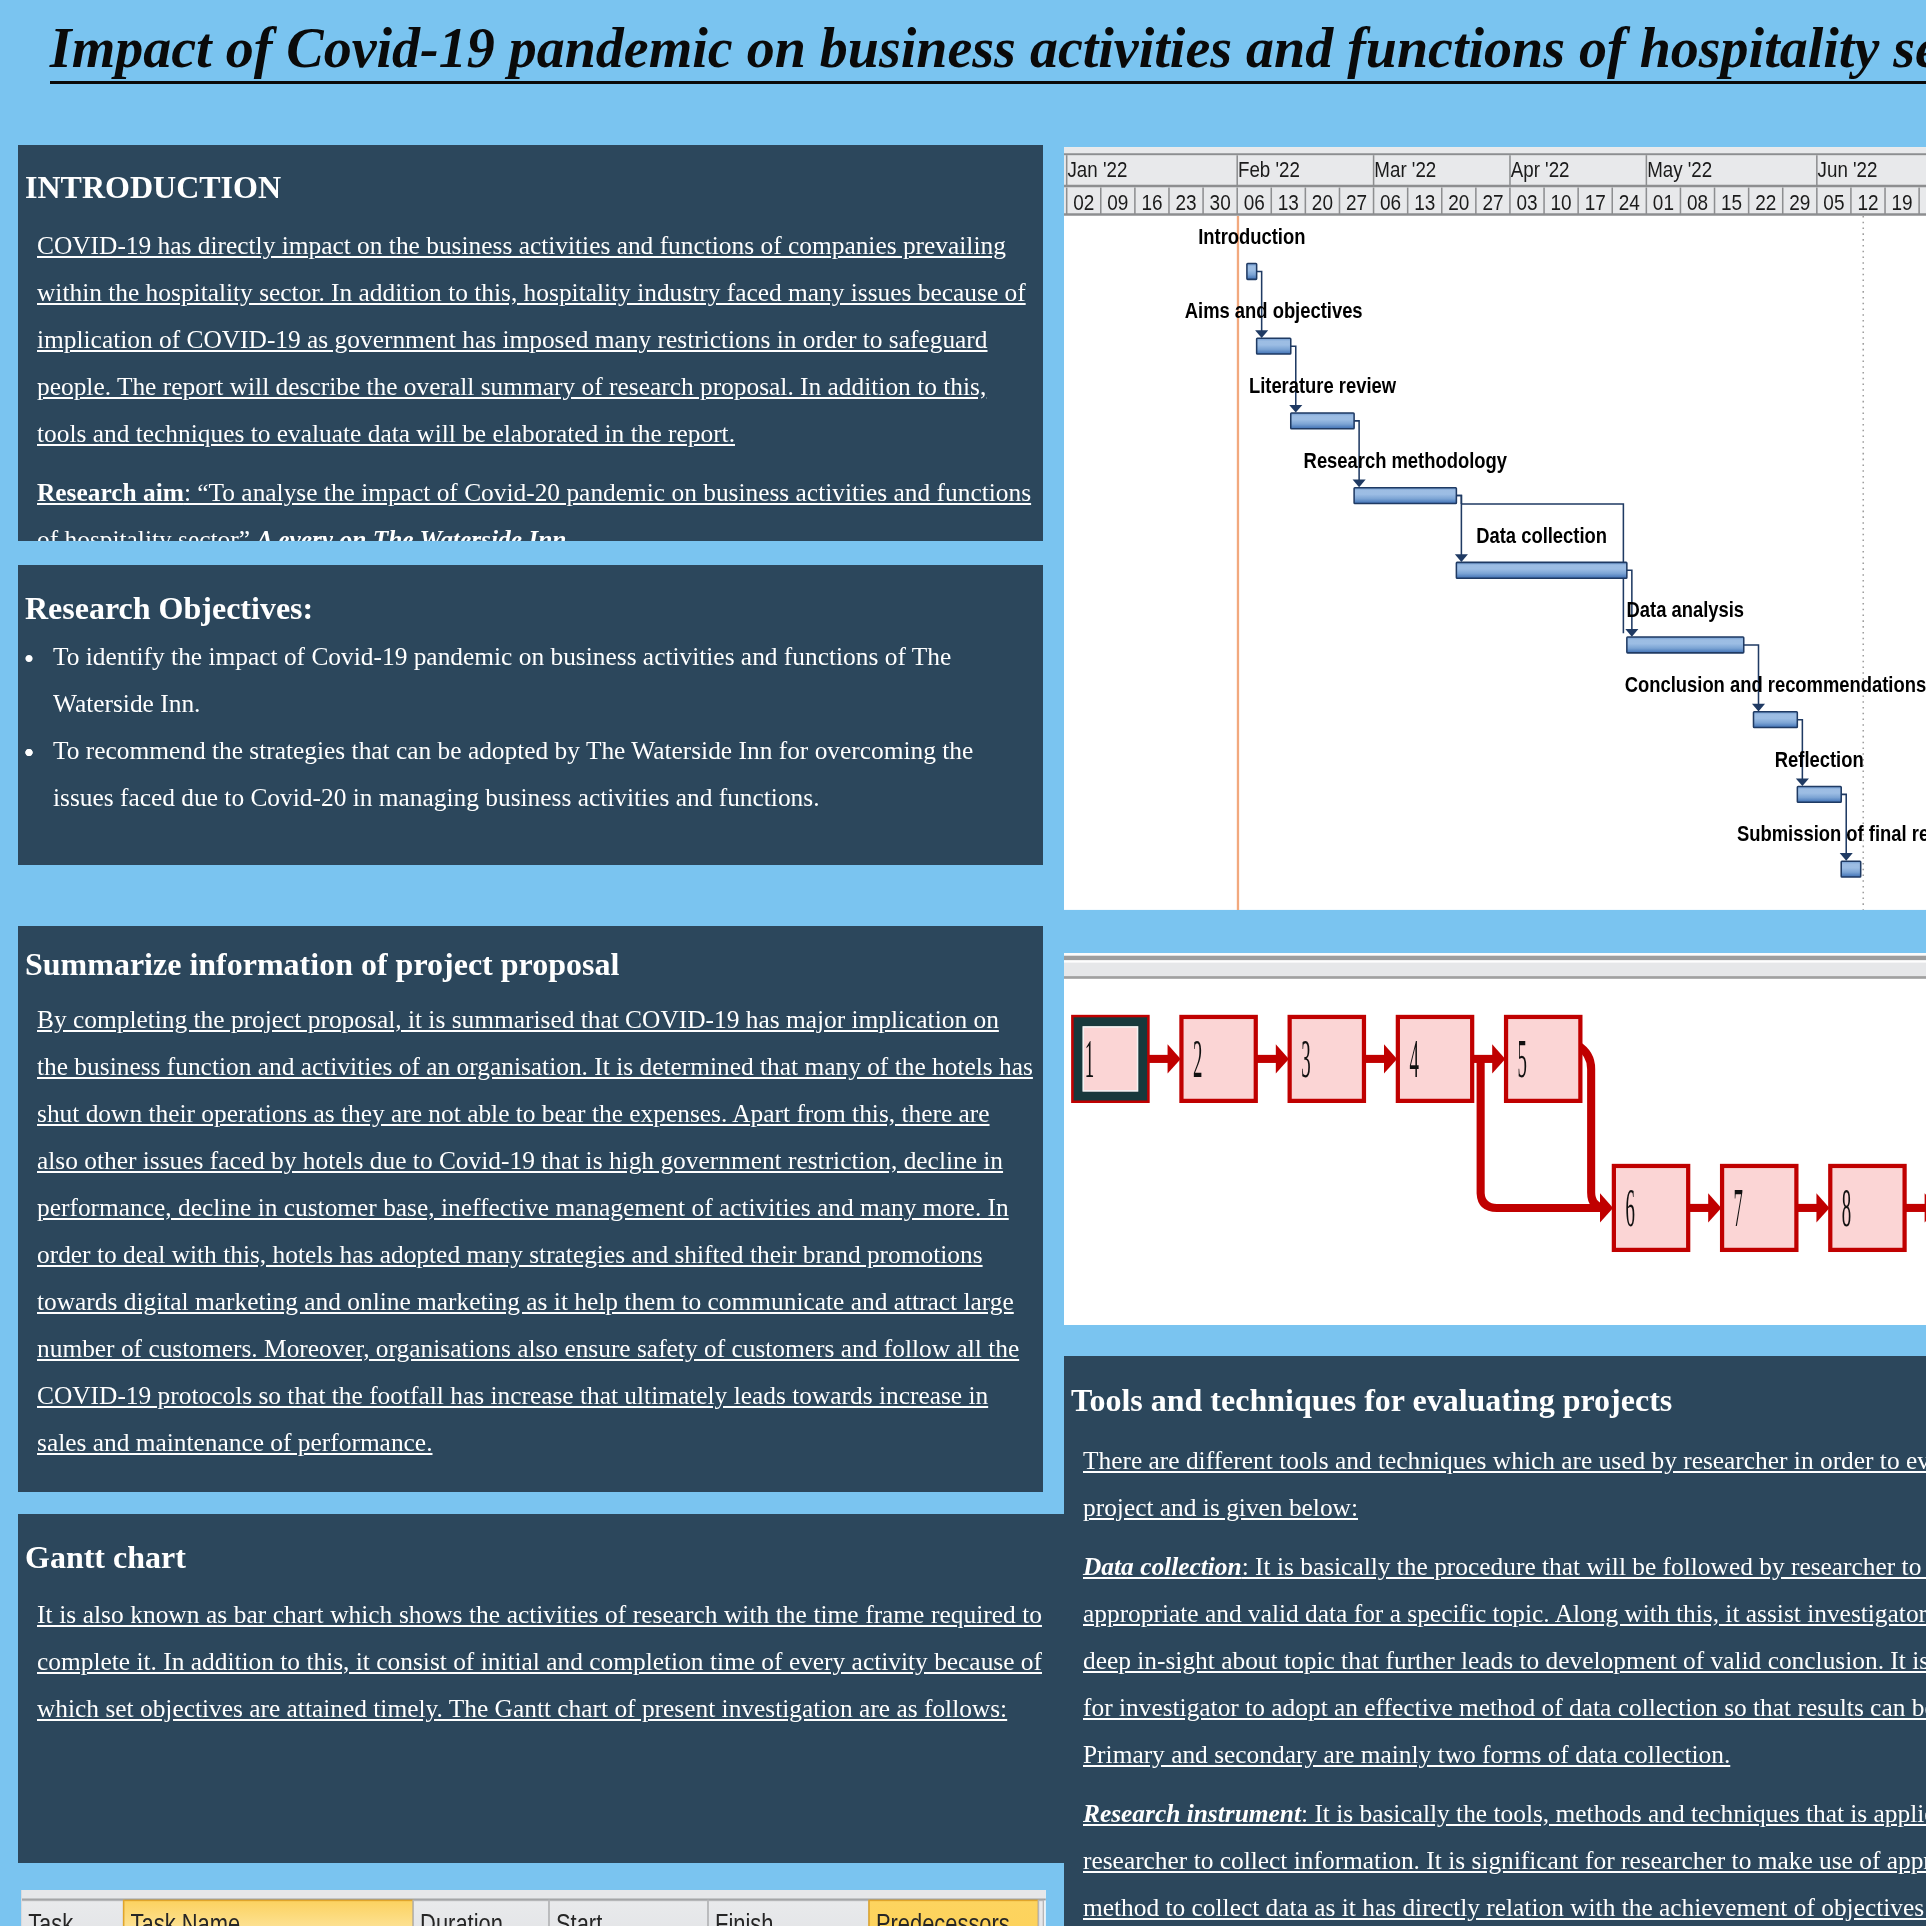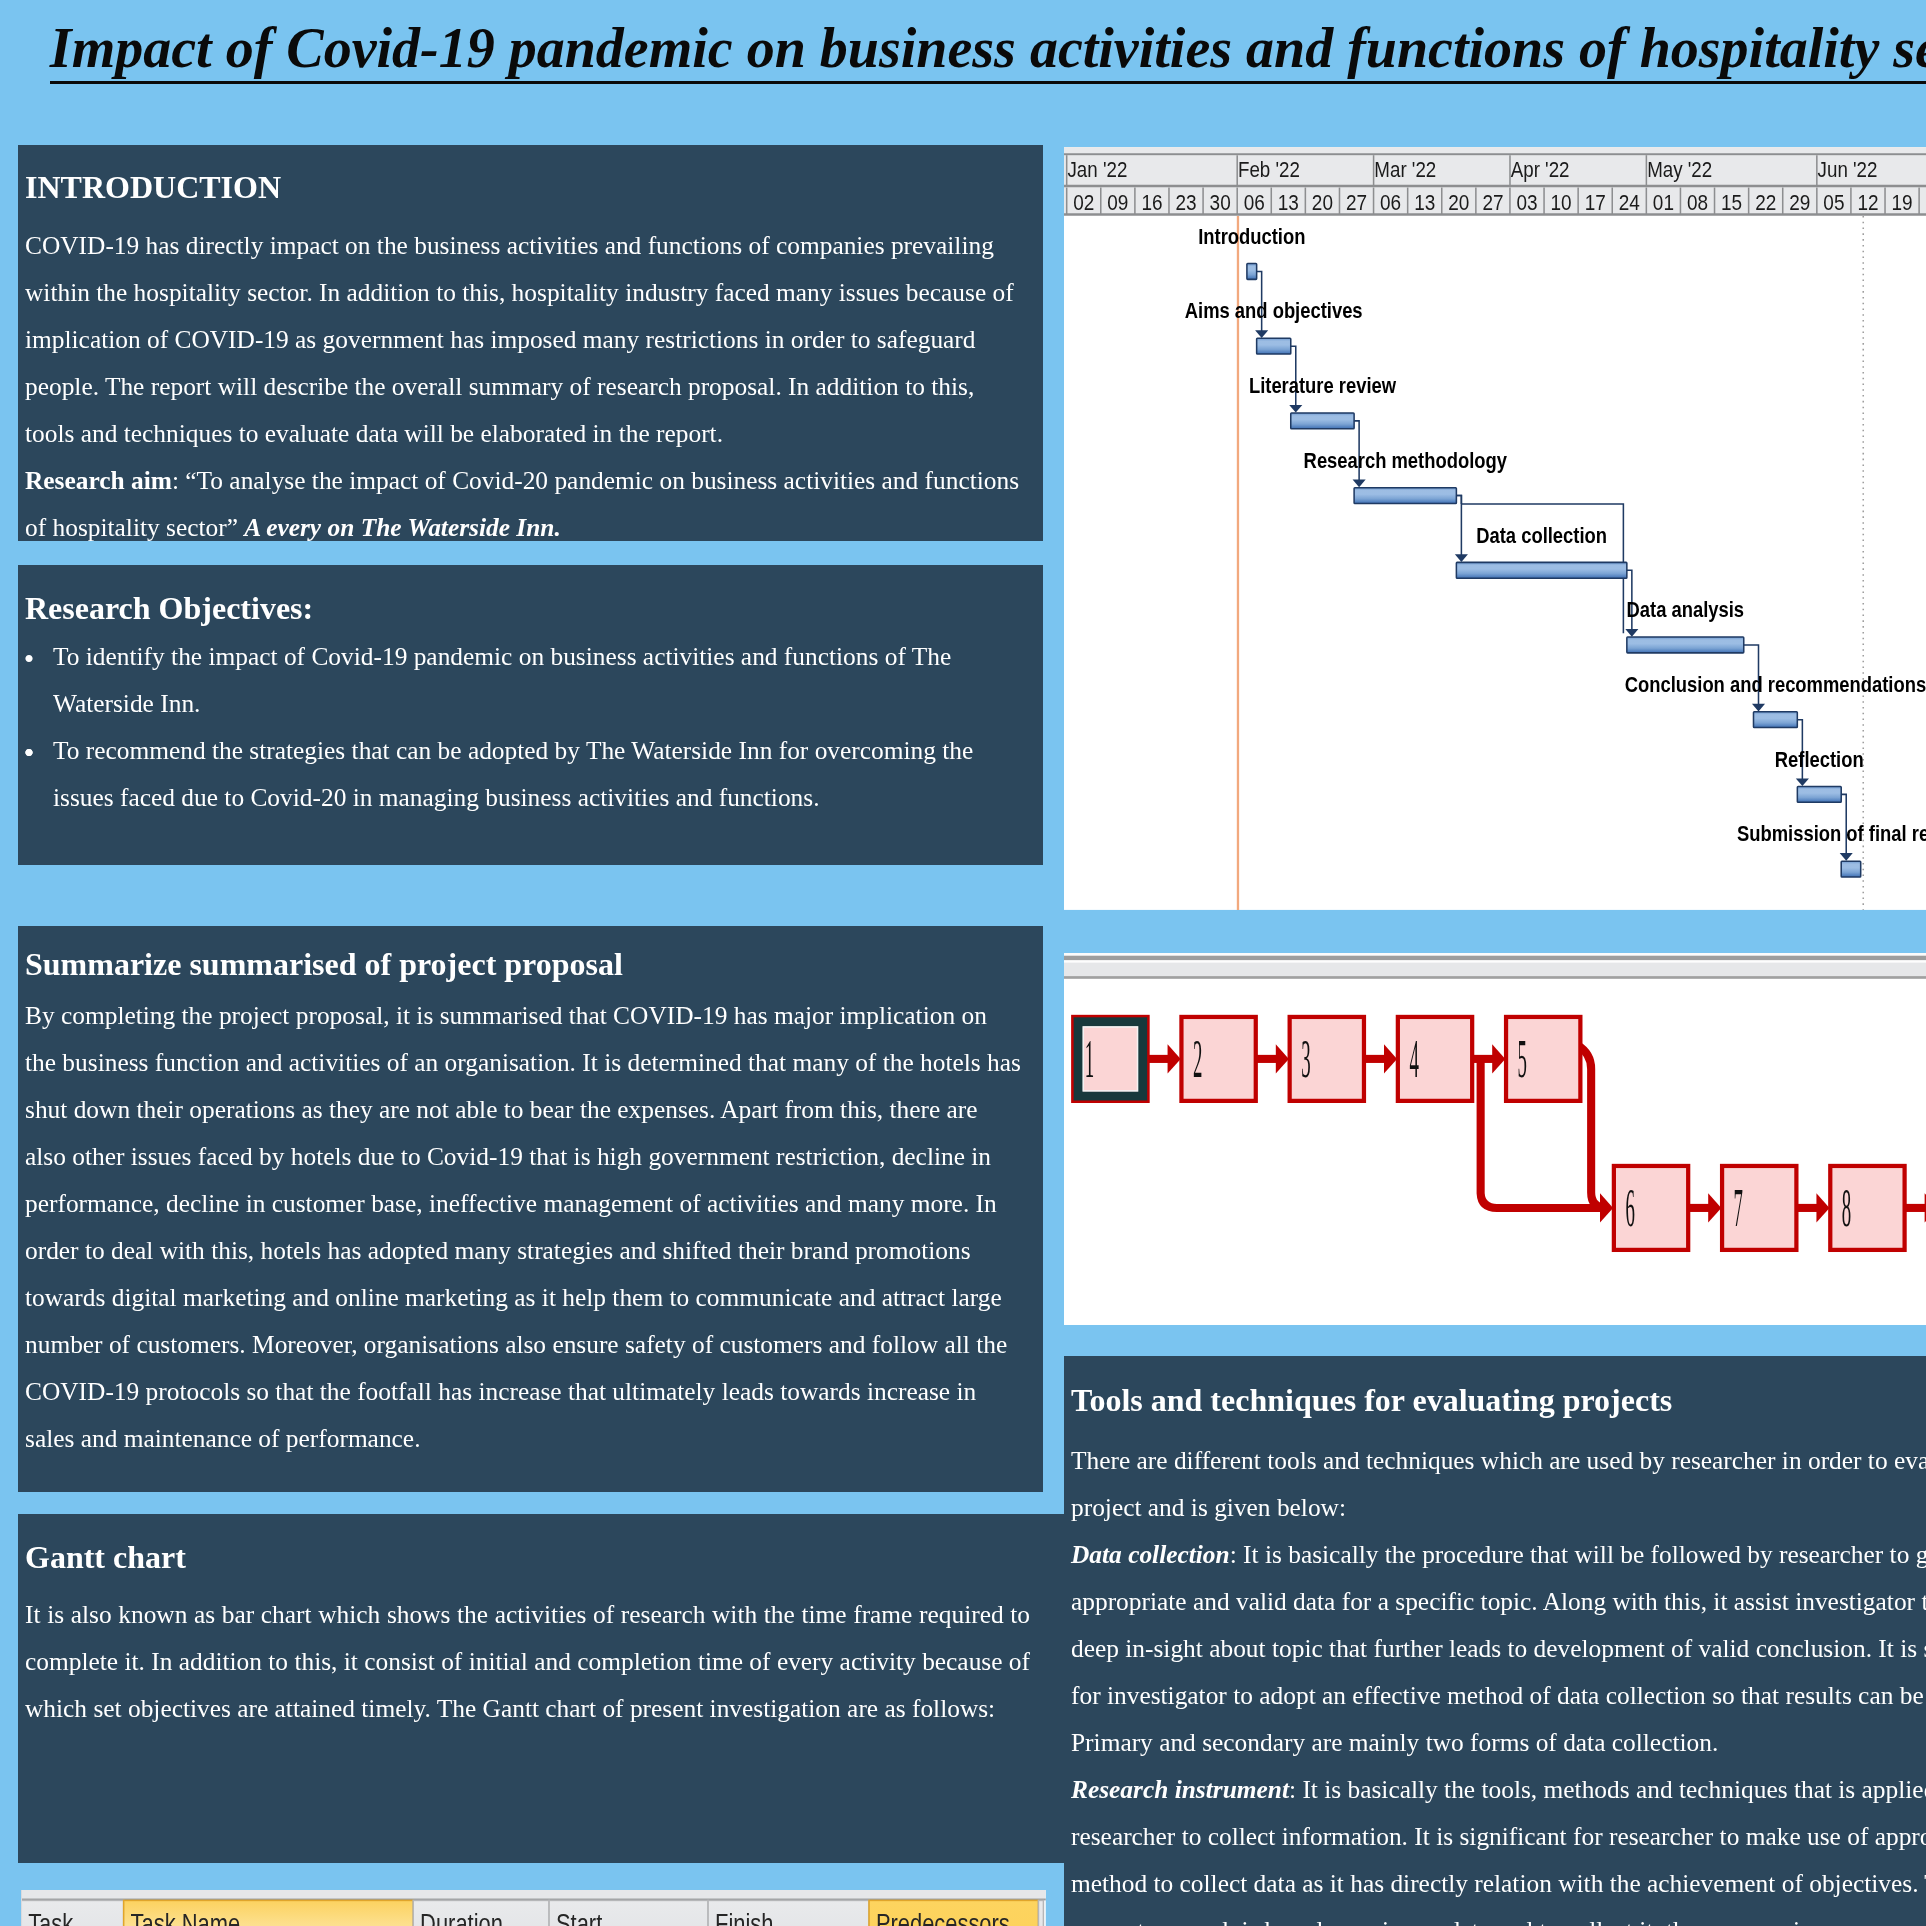--- a/index.html
+++ b/index.html
@@ -3,21 +3,21 @@
 <meta charset="utf-8">
 <style>
 
   html,body{margin:0;padding:0;}
   body{width:2080px;height:2774px;background:#7ac4f0;font-family:"Liberation Serif",serif;overflow:hidden;position:relative;}
   .poster{position:absolute;left:0;top:0;width:2080px;height:2774px;}
   .title{position:absolute;left:0;top:12.7px;width:2080px;text-align:center;font:italic bold 56px/1.25 "Liberation Serif",serif;color:#0a0a0a;}
   .title span{border-bottom:3.1px solid #0a0a0a;padding-bottom:2.7px;}
   .card{position:absolute;background:#2c475c;color:#ffffff;box-sizing:border-box;padding:23px 0 0 7px;overflow:hidden;}
   .card h2{margin:0 0 15.4px 0;font:bold 32px/39px "Liberation Serif",serif;}
-  .card p{margin:0;font:25.4px/47px "Liberation Serif",serif;width:998px;}
+  .card p{margin:12px;font:25.4px/47px "Liberation Serif",serif;width:998px;text-decoration:underline;}
   .card p.w2610{width:1005px;text-align:justify;}
   .card.right p{width:964px;}
   .bul{margin:0;padding:0;list-style:none;}
   .bul li{position:relative;padding-left:28px;font:25.4px/47px "Liberation Serif",serif;width:998px;box-sizing:border-box;}
   .bdot{position:absolute;left:-1.2px;top:1.9px;font-size:30px;line-height:47px;}
   .b{font-weight:bold}.bi{font-weight:bold;font-style:italic}
   .panel{position:absolute;box-sizing:border-box;overflow:hidden;}
   svg{display:block}
 
 </style>
@@ -33,21 +33,21 @@
 </div>
 <div class="card" style="left:18px;top:565px;width:1025px;height:300px;padding-top:24px;">
  <h2 style="margin-bottom:5px">Research Objectives:</h2>
  <ul class="bul">
   <li><span class="bdot">•</span><span>To identify the impact of Covid-19 pandemic on business activities and functions of The Waterside Inn.</span></li>
   <li><span class="bdot">•</span></li>
   <li><span class="bdot">•</span><span>To recommend the strategies that can be adopted by The Waterside Inn for overcoming the issues faced due to Covid-20 in managing business activities and functions.</span></li>
  </ul>
 </div>
 <div class="card" style="left:18px;top:926px;width:1025px;height:566px;padding-top:19px;">
- <h2 style="margin-bottom:7.7px">Summarize summarised of project proposal</h2>
+ <h2 style="margin-bottom:7.7px">Summarize information of project proposal</h2>
  <p>By completing the project proposal, it is summarised that COVID-19 has major implication on the business function and activities of an organisation. It is determined that many of the hotels has shut down their operations as they are not able to bear the expenses. Apart from this, there are also other issues faced by hotels due to Covid-19 that is high government restriction, decline in performance, decline in customer base, ineffective management of activities and many more. In order to deal with this, hotels has adopted many strategies and shifted their brand promotions towards digital marketing and online marketing as it help them to communicate and attract large number of customers. Moreover, organisations also ensure safety of customers and follow all the COVID-19 protocols so that the footfall has increase that ultimately leads towards increase in sales and maintenance of performance.</p>
 </div>
 <div class="card" style="left:18px;top:1514px;width:1110px;height:349px;padding-top:24px;">
  <h2 style="margin-bottom:14.3px">Gantt chart</h2>
  <p class="w2610">It is also known as bar chart which shows the activities of research with the time frame required to complete it. In addition to this, it consist of initial and completion time of every activity because of which set objectives are attained timely. The Gantt chart of present investigation are as follows:</p>
 </div>
 <div class="panel" style="left:21px;top:1890px;width:1025px;">
 <svg width="1025" height="832" viewBox="0 0 2661 2161">
 <defs>
 <linearGradient id="hdrg" x1="0" y1="0" x2="0" y2="1">

